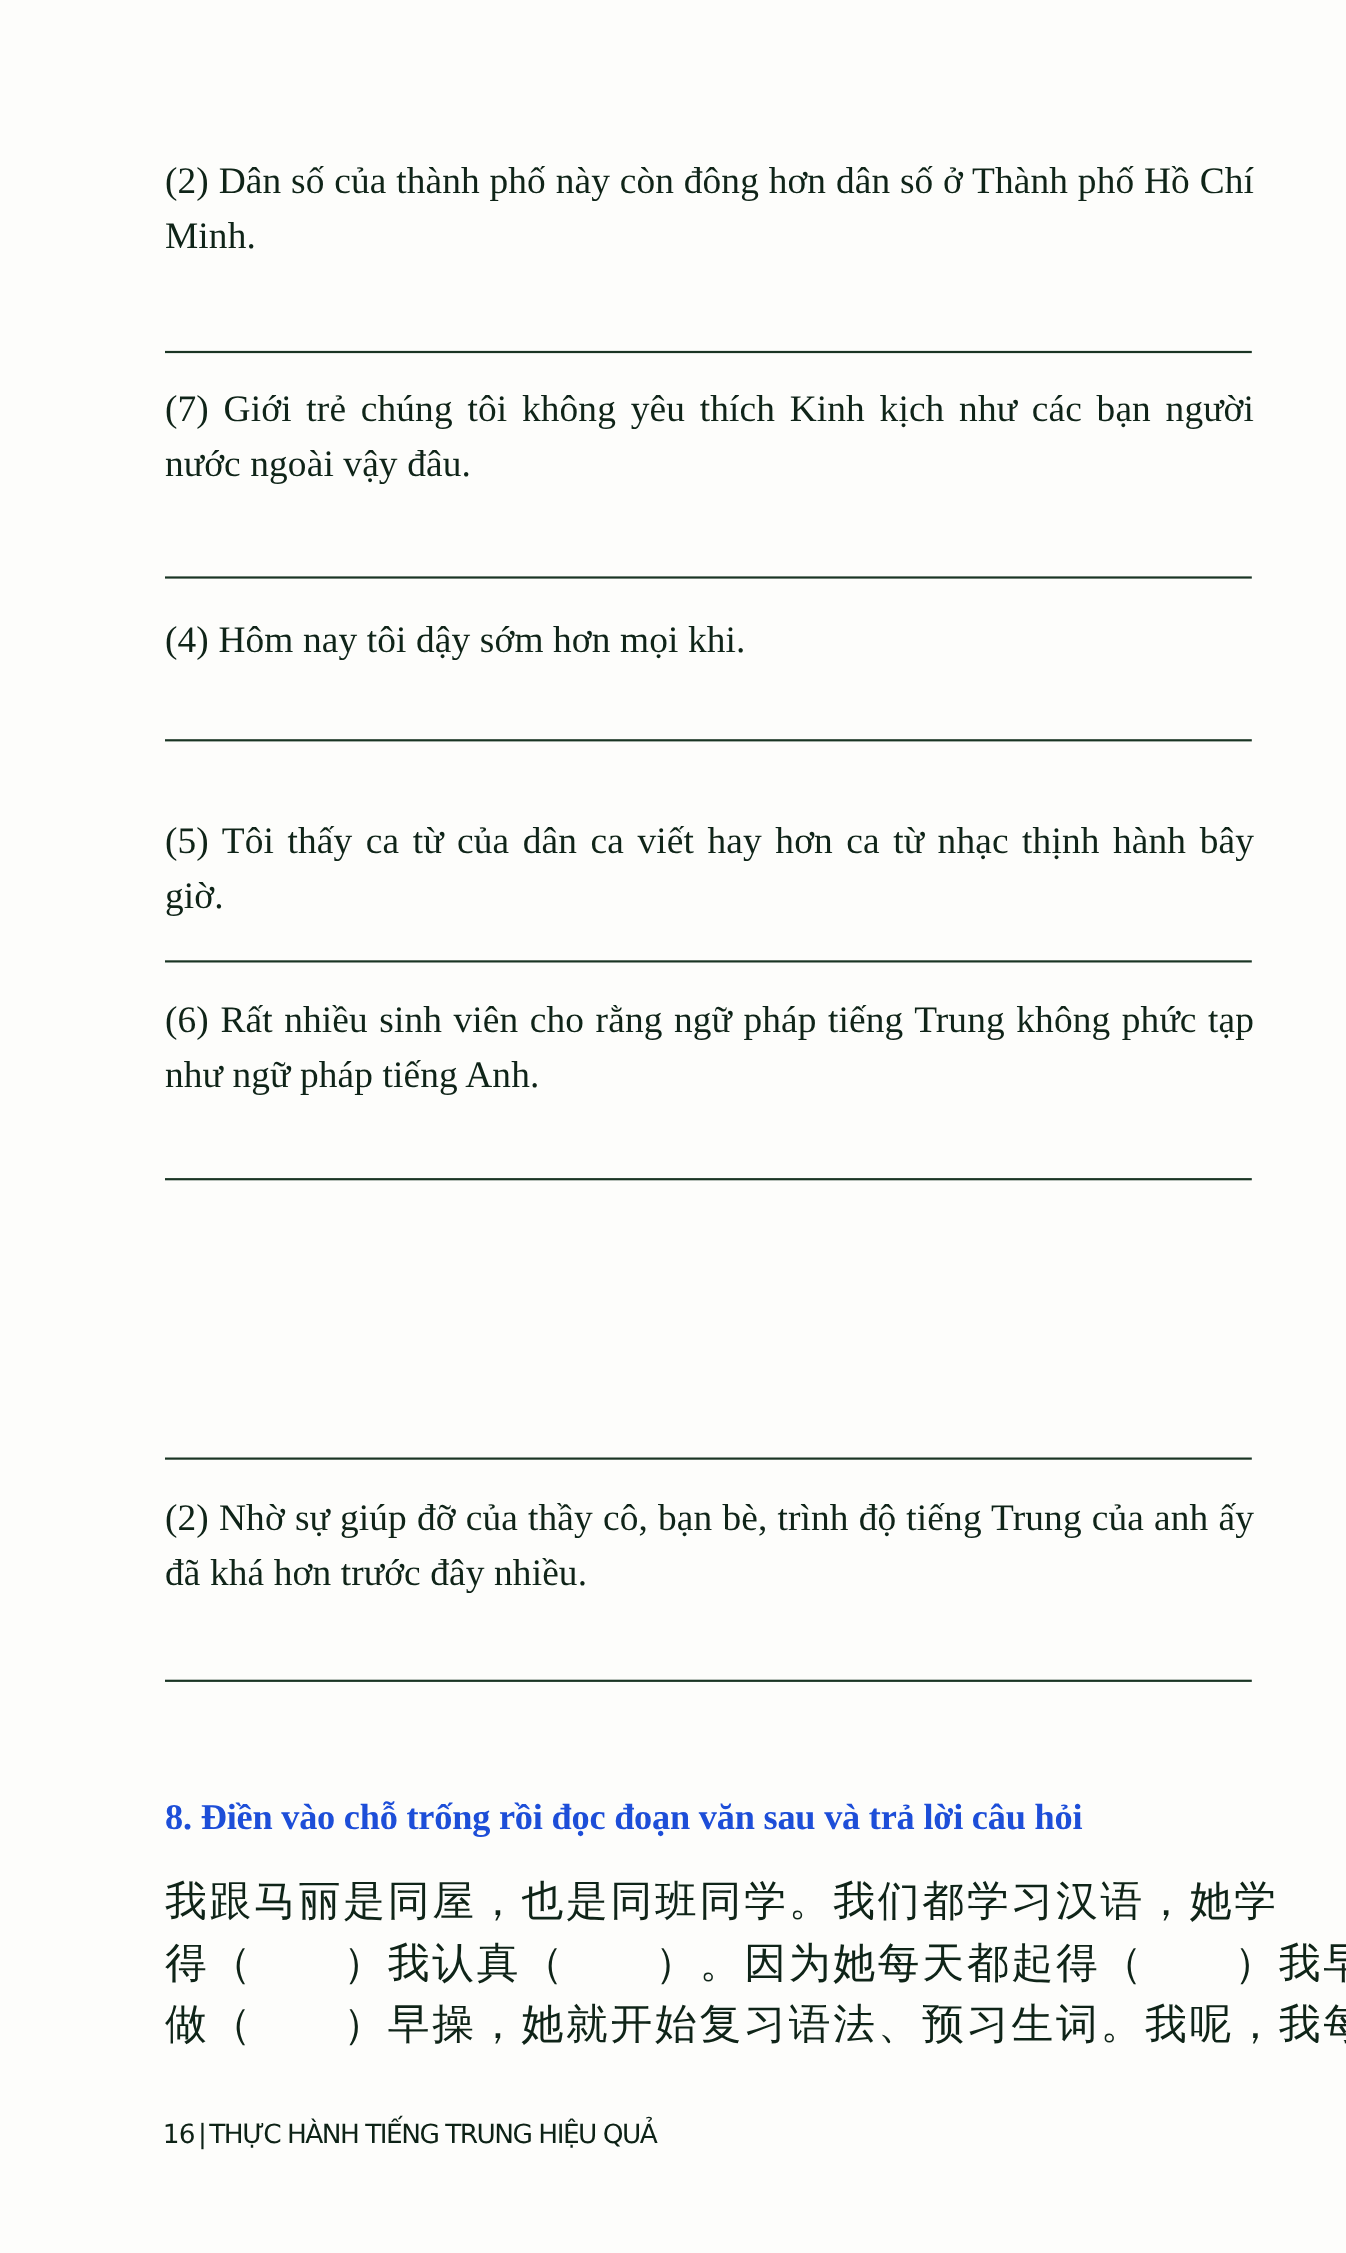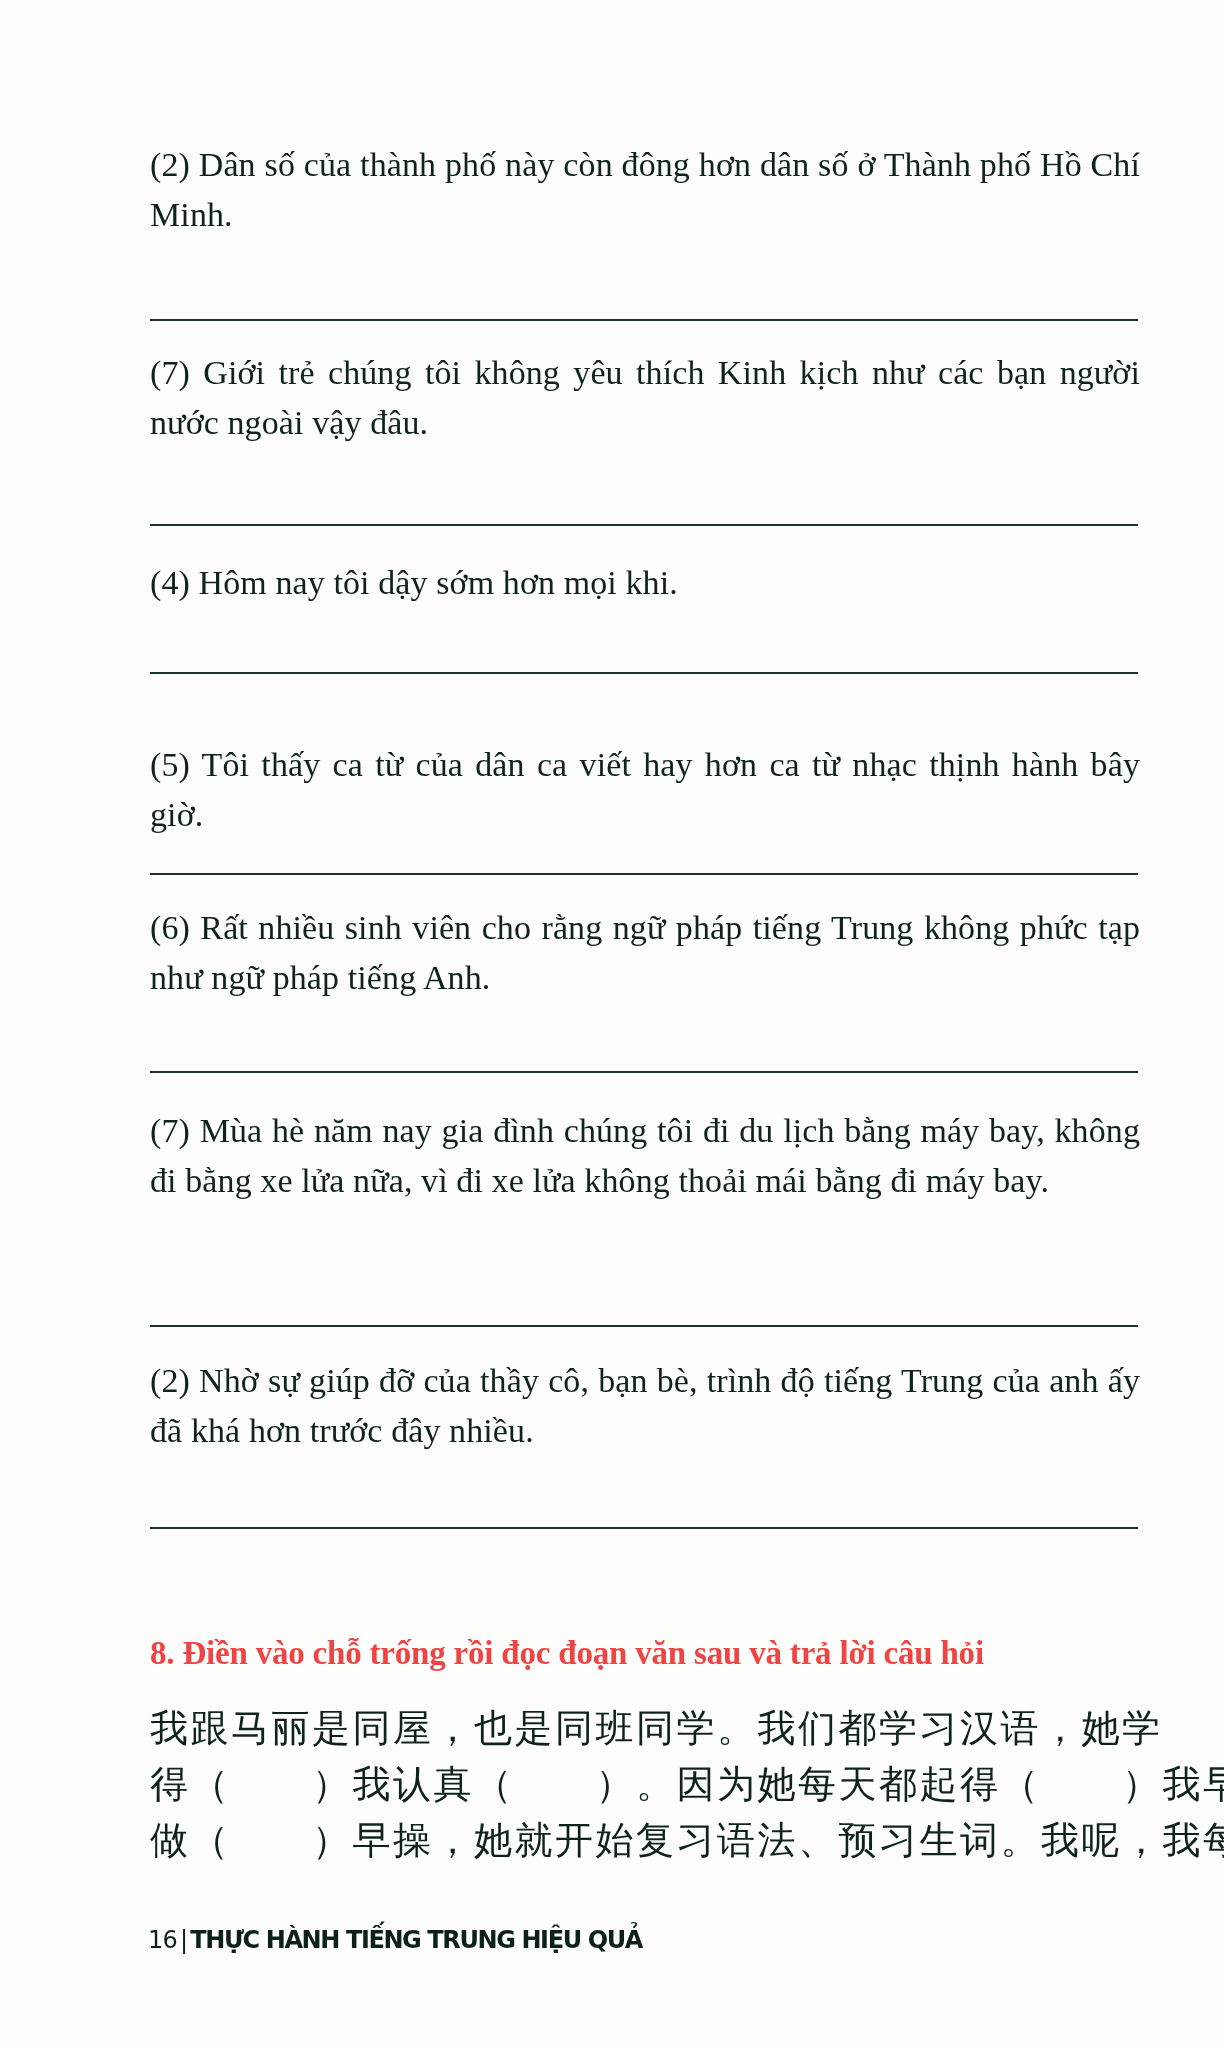--- a/index.html
+++ b/index.html
@@ -41,21 +41,21 @@
     }
     .heading {
       position: absolute;
       left: 150px;
       top: 1628px;
       width: 1000px;
       font-family: "Liberation Serif", "DejaVu Serif", serif;
       font-weight: bold;
       font-size: 33px;
       line-height: 50px;
-      color: #ef4444;
+      color: #1d4ed8;
       letter-spacing: -0.2px;
     }
     .cn-block {
       position: absolute;
       left: 150px;
       top: 1700px;
       width: 990px;
     }
     .cn-row {
       height: 56px;
@@ -72,21 +72,21 @@
       top: 1922px;
       font-family: "DejaVu Sans", sans-serif;
       font-size: 24px;
       line-height: 36px;
       color: #0d2216;
       white-space: nowrap;
       letter-spacing: -0.8px;
     }
     .footer .num { font-weight: normal; }
     .footer .sep { font-weight: normal; padding: 0 3px; }
-    .footer .title { font-weight: bold; letter-spacing: -1.4px; text-align: right; }
+    .footer .title { font-weight: normal; letter-spacing: -1.4px; text-align: right; }
   </style>
 </head>
 <body>
 
 <div class="page">
 
   <div class="item" style="top:140px;">(2) Dân số của thành phố này còn đông hơn dân số ở Thành phố Hồ Chí Minh.</div>
   <div class="answer-line" style="top:319px;"></div>
 
   <div class="item" style="top:348px;">(7) Giới trẻ chúng tôi không yêu thích Kinh kịch như các bạn người nước ngoài vậy đâu.</div>
@@ -94,21 +94,20 @@
 
   <div class="item" style="top:558px;">(4) Hôm nay tôi dậy sớm hơn mọi khi.</div>
   <div class="answer-line" style="top:672px;"></div>
 
   <div class="item" style="top:740px;">(5) Tôi thấy ca từ của dân ca viết hay hơn ca từ nhạc thịnh hành bây giờ.</div>
   <div class="answer-line" style="top:873px;"></div>
 
   <div class="item" style="top:903px;">(6) Rất nhiều sinh viên cho rằng ngữ pháp tiếng Trung không phức tạp như ngữ pháp tiếng Anh.</div>
   <div class="answer-line" style="top:1071px;"></div>
 
-  <div class="item" style="top:1106px;">(7) Mùa hè năm nay gia đình chúng tôi đi du lịch bằng máy bay, không đi bằng xe lửa nữa, vì đi xe lửa không thoải mái bằng đi máy bay.</div>
   <div class="answer-line" style="top:1325px;"></div>
 
   <div class="item" style="top:1356px;">(2) Nhờ sự giúp đỡ của thầy cô, bạn bè, trình độ tiếng Trung của anh ấy đã khá hơn trước đây nhiều.</div>
   <div class="answer-line" style="top:1527px;"></div>
 
   <div class="heading">8. Điền vào chỗ trống rồi đọc đoạn văn sau và trả lời câu hỏi</div>
 
   <div class="cn-block">
     <div class="cn-row">我跟马丽是同屋，也是同班同学。我们都学习汉语，她学</div>
     <div class="cn-row">得（　　）我认真（　　）。因为她每天都起得（　　）我早，</div>

